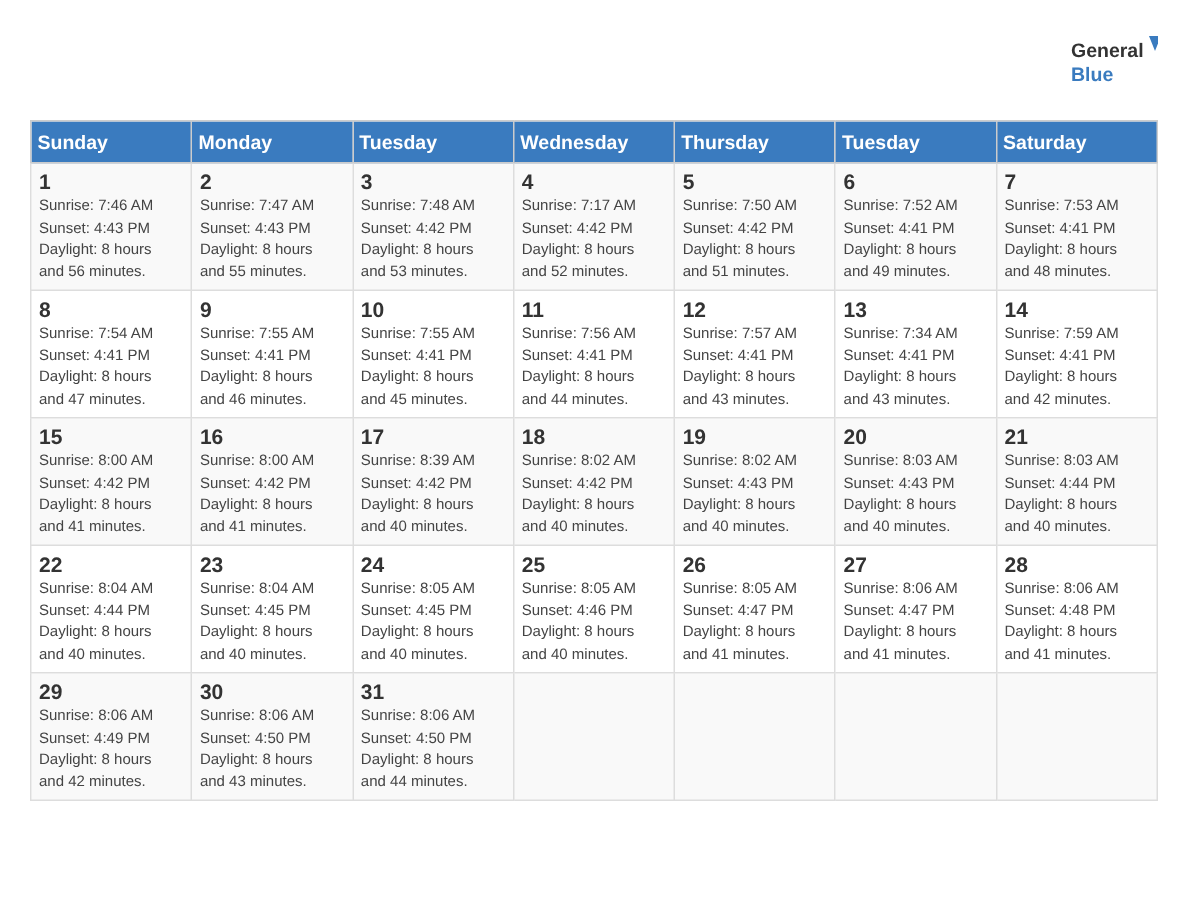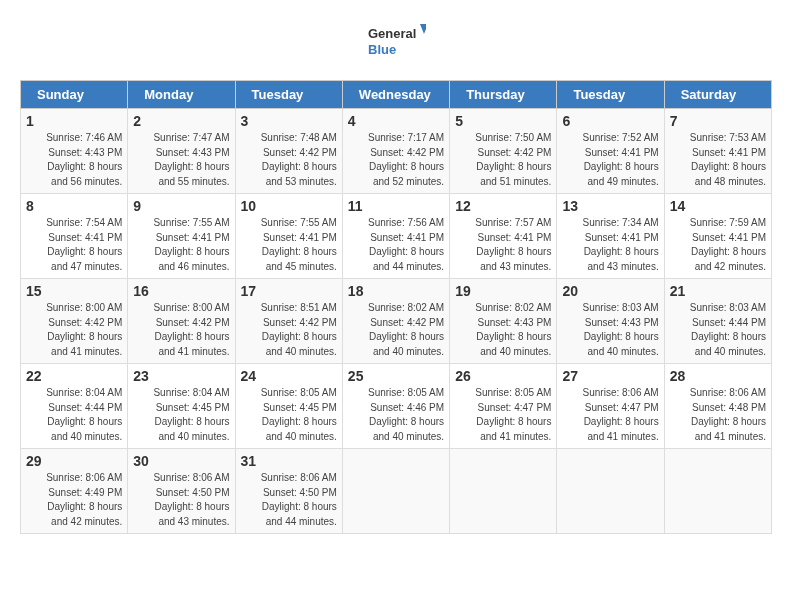--- a/index.html
+++ b/index.html
@@ -5,21 +5,21 @@
     * { box-sizing: border-box; margin: 0; padding: 0; }
     body {
       font-family: Arial, sans-serif;
       background: #fff;
       width: 792px;
       min-height: 612px;
       padding: 20px;
     }
     .header {
       display: flex;
-      justify-content: center;
+      justify-content: flex-end;
       align-items: flex-start;
       margin-bottom: 16px;
       text-decoration: underline;
     }
     .logo {
       display: flex;
       align-items: center;
     }
     .title-block {
       text-align: right;
@@ -34,21 +34,21 @@
       color: #555;
     }
     .calendar {
       width: 100%;
       border-collapse: collapse;
       font-size: 10.5px;
     }
     .calendar thead th {
       background-color: #3a7bbf;
       color: #fff;
-      padding: 6px 16px;
+      padding: 6px 4px;
       text-align: left;
       font-size: 13px;
       font-weight: bold;
       border: 1px solid #ccc;
     }
     .calendar tbody td {
       border: 1px solid #ddd;
       vertical-align: top;
       padding: 4px 5px;
       width: 14.28%;
@@ -61,21 +61,20 @@
       font-size: 14px;
       font-weight: bold;
       color: #333;
       display: block;
       margin-bottom: 2px;
     }
     .day-info {
       color: #444;
       line-height: 1.45;
       font-size: 10px;
-      text-align: right;
     }
     .empty-cell {
       background: #f9f9f9 !important;
     }
   </style>
 </head>
 <body>
 
 <div class="header">
   <div class="logo">
@@ -249,21 +248,21 @@
         <div class="day-info">
           <span>Sunrise: 8:00 AM</span><br>
           <span>Sunset: 4:42 PM</span><br>
           <span>Daylight: 8 hours</span><br>
           <span>and 41 minutes.</span>
         </div>
       </td>
         <td>
         <span class="day-number">17</span>
         <div class="day-info">
-          <span>Sunrise: 8:51 AM</span><br>
+          <span>Sunrise: 8:39 AM</span><br>
           <span>Sunset: 4:42 PM</span><br>
           <span>Daylight: 8 hours</span><br>
           <span>and 40 minutes.</span>
         </div>
       </td>
         <td>
         <span class="day-number">18</span>
         <div class="day-info">
           <span>Sunrise: 8:02 AM</span><br>
           <span>Sunset: 4:42 PM</span><br>

